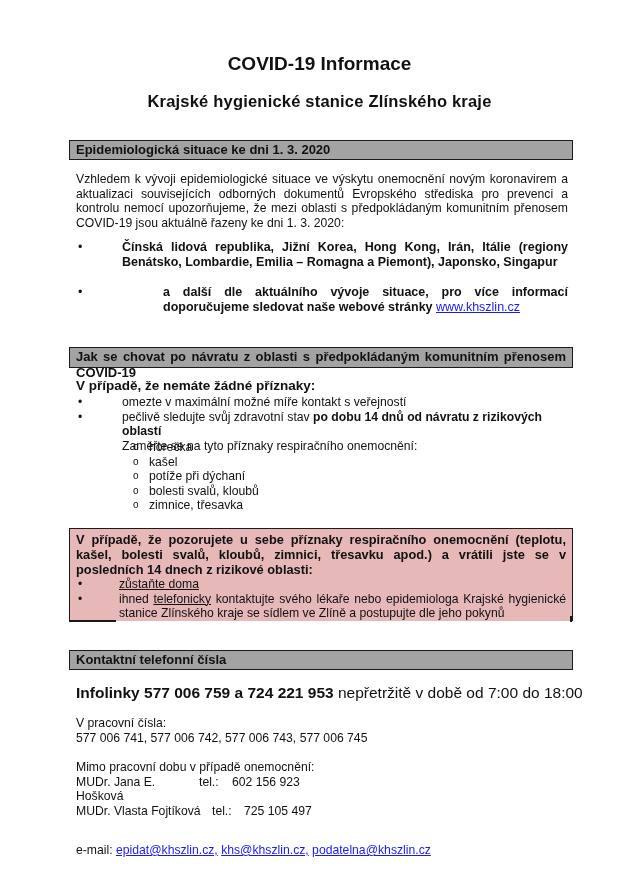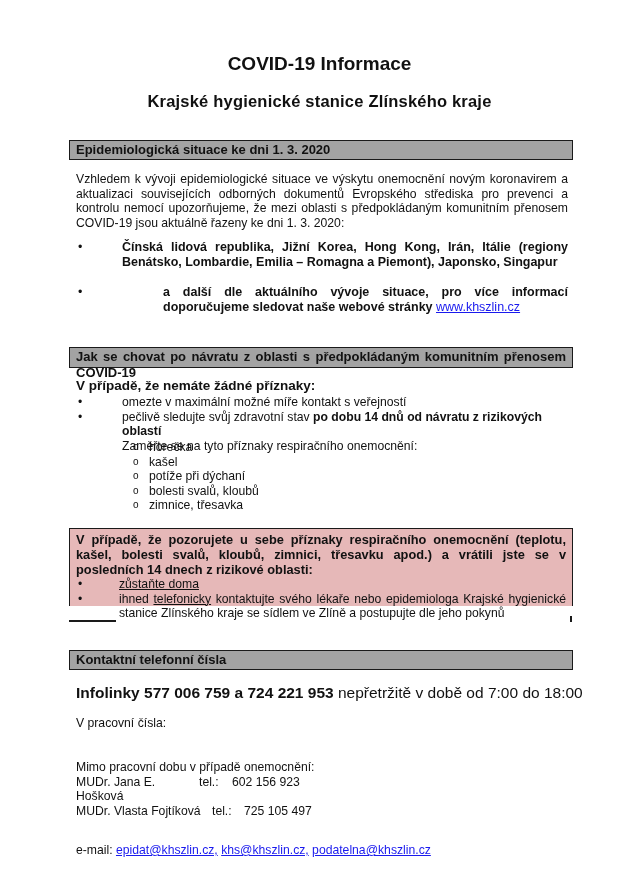--- a/index.html
+++ b/index.html
@@ -99,21 +99,21 @@
   <div class="subbullet">
       <span class="o">o</span>
       <span>bolesti svalů, kloubů</span>
     </div>
   <div class="subbullet">
       <span class="o">o</span>
       <span>zimnice, třesavka</span>
     </div>
 </div>
 
-<div class="abs pink" style="left:69px; top:528px; width:504px; height:78px;">
+<div class="abs pink" style="left:69px; top:528px; width:504px; height:93px;">
   <div class="pink-head">V případě, že pozorujete u sebe příznaky respiračního onemocnění (teplotu, kašel, bolesti svalů, kloubů, zimnici, třesavku apod.) a vrátili jste se v posledních 14 dnech z rizikové oblasti:</div>
   <div class="bullet-row small" style="margin-top:0px;">
     <span class="bullet-dot" style="width:43px; flex:0 0 43px;">•</span>
     <span class="u">zůstaňte doma</span>
   </div>
   <div class="bullet-row small">
     <span class="bullet-dot" style="width:43px; flex:0 0 43px;">•</span>
     <span style="flex:1; text-align:justify;">
       <span>ihned </span><span class="u">telefonicky</span><span> kontaktujte svého lékaře nebo epidemiologa Krajské hygienické stanice Zlínského kraje se sídlem ve Zlíně a postupujte dle jeho pokynů</span>
     </span>
@@ -123,20 +123,21 @@
 <div class="abs pink-bl-left" style="left:570px; top:616px; width:1.5px; height:6px;"></div>
 
 <div class="abs box-green" style="left:69px; top:650px; width:504px; height:20px;">Kontaktní telefonní čísla</div>
 
 <div class="abs infolinky" style="left:76px; top:683px; width:520px;">
   <span class="bold">Infolinky 577 006 759 a 724 221 953</span><span> nepřetržitě v době od 7:00 do 18:00</span>
 </div>
 
 <div class="abs small" style="left:76px; top:716px;">
   <div>V pracovní čísla:</div>
+  <div>577 006 741, 577 006 742, 577 006 743, 577 006 745</div>
 </div>
 
 <div class="abs small" style="left:76px; top:760px;">
   <div>Mimo pracovní dobu v případě onemocnění:</div>
   <div style="display:flex;">
     <span style="width:123px;">MUDr. Jana E. Hošková</span>
     <span style="width:33px;">tel.:</span>
     <span>602 156 923</span>
   </div>
   <div style="display:flex;">

